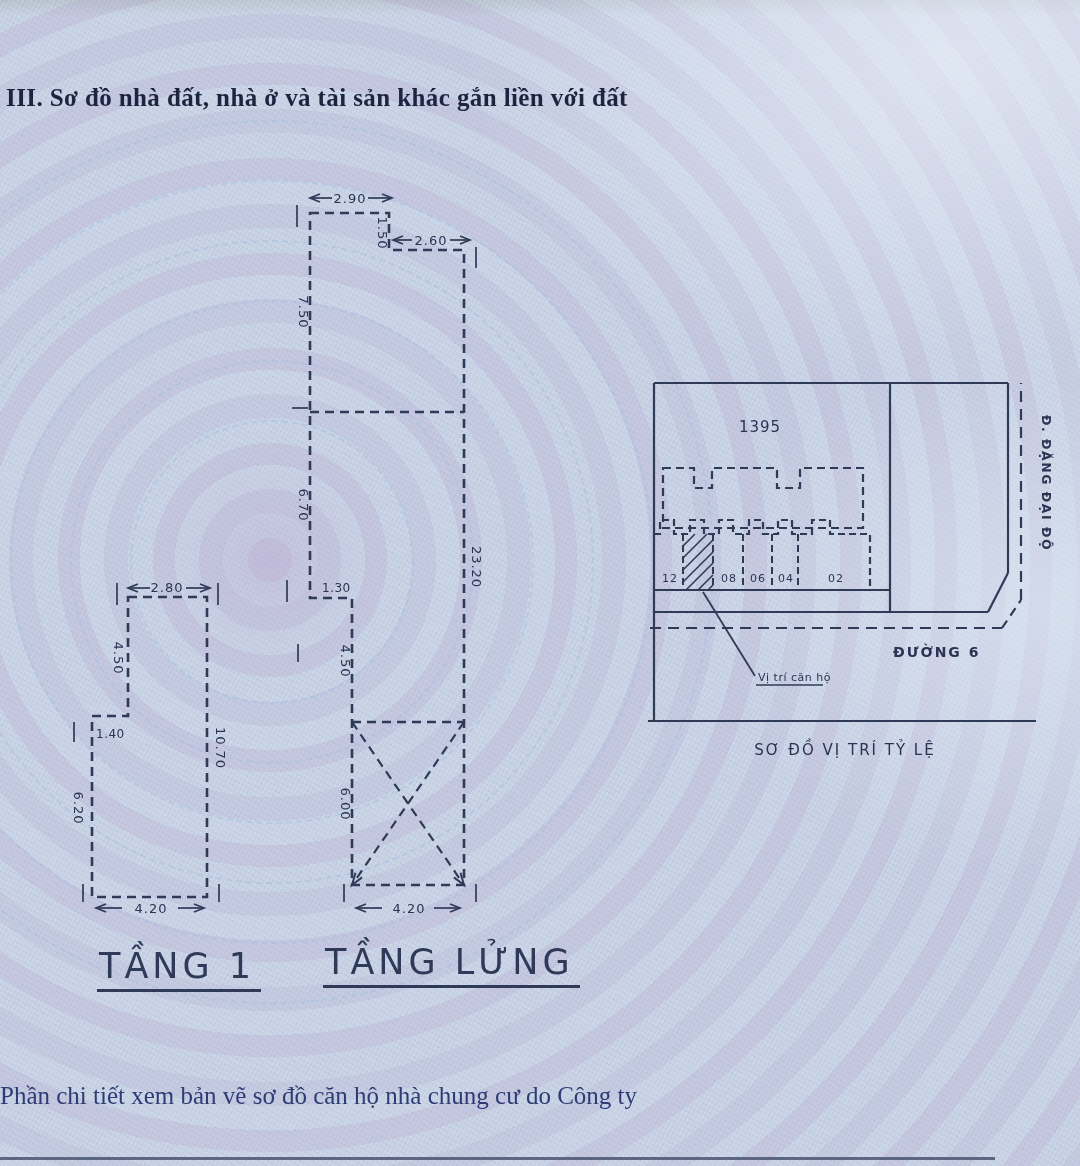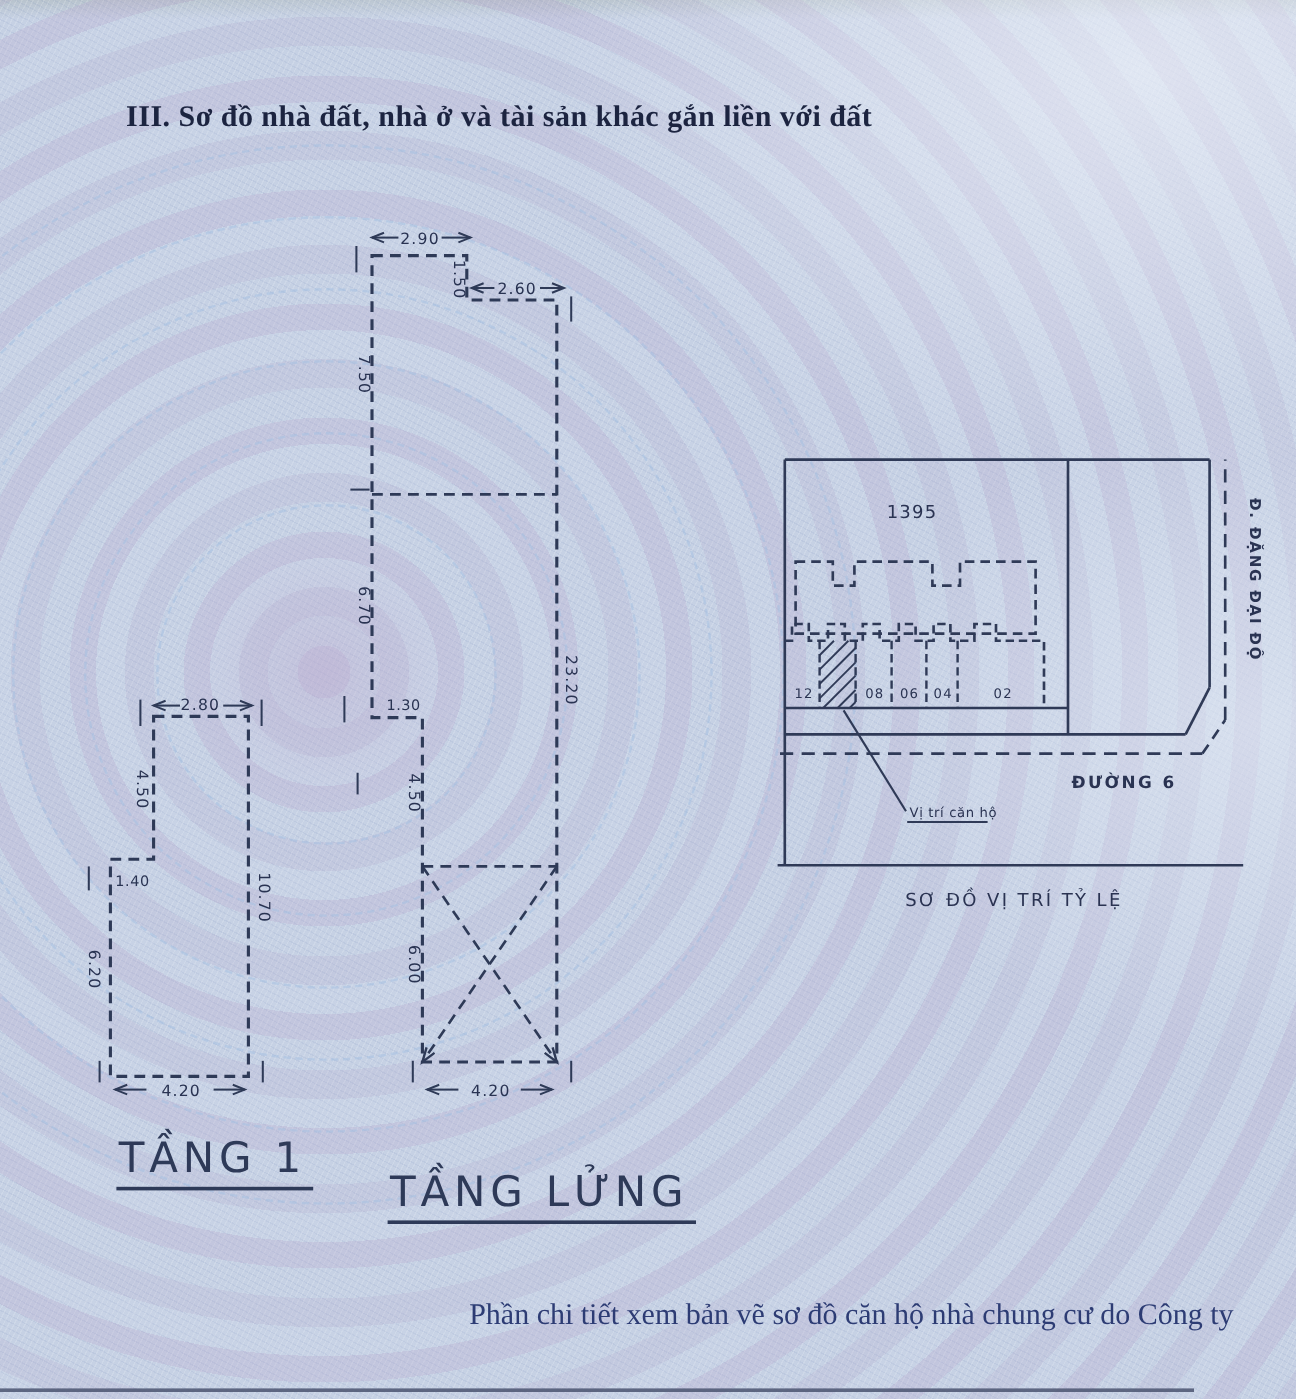--- a/index.html
+++ b/index.html
@@ -15,28 +15,28 @@
         rgba(183,165,204,.26) 0 22px, rgba(201,211,231,0) 22px 47px,
         rgba(176,160,199,.17) 47px 71px, rgba(213,221,239,.12) 71px 95px),
       repeating-linear-gradient(118deg, rgba(255,255,255,.15) 0 1px, rgba(0,0,0,0) 1px 4px),
       repeating-linear-gradient(28deg, rgba(108,130,180,.10) 0 1px, rgba(0,0,0,0) 1px 5px),
       linear-gradient(180deg, rgba(148,160,146,.28), rgba(148,160,146,0) 16px);
   }
   .ring{position:absolute;border:2px dashed rgba(164,192,226,.50);border-radius:50%;}
   .title{
     position:absolute;left:6px;top:84px;width:820px;
     font-family:"Liberation Serif","DejaVu Serif",serif;font-weight:bold;
-    font-size:25px;color:#1c2440;letter-spacing:.4px;text-align:center;
+    font-size:25px;color:#1c2440;letter-spacing:.4px;
   }
   .floor-label{
     position:absolute;font-size:35px;letter-spacing:4px;color:#2e3a58;
     border-bottom:3px solid #2e3a58;padding:0 6px 3px 2px;font-weight:500;
   }
   .footer{
-    position:absolute;left:0;top:1080px;width:1028px;text-align:right;
+    position:absolute;left:0;top:1080px;width:1028px;text-align:left;
     font-family:"Liberation Serif","DejaVu Serif",serif;
     font-size:25px;color:#2d3c74;line-height:1.25;
   }
   .bottom-rule{position:absolute;left:0;top:1157px;width:995px;height:3px;background:#4a5470;opacity:.85;}
   svg text{font-family:"DejaVu Sans",sans-serif;}
   .dim{font-size:13px;fill:#293352;letter-spacing:1px;}
   .dim-sm{font-size:12px;fill:#293352;letter-spacing:.5px;}
   .map-num{font-size:11px;fill:#2a3352;letter-spacing:1px;}
   .map-lot{font-size:15px;fill:#2a3352;letter-spacing:1px;}
   .map-street{font-size:14px;fill:#2a3352;font-weight:bold;letter-spacing:2px;}
@@ -193,20 +193,20 @@
       <text class="map-num" x="778" y="582" stroke="none" fill="#2a3352">04</text>
       <text class="map-num" x="828" y="582" stroke="none" fill="#2a3352">02</text>
       <text class="map-marker" x="758" y="681" stroke="none" fill="#2a3352">Vị trí căn hộ</text>
       <text class="map-street" x="893" y="657" stroke="none" fill="#2a3352">ĐƯỜNG 6</text>
       <text class="map-street-v" transform="translate(1042,415) rotate(90)" stroke="none" fill="#2a3352">Đ. ĐẶNG ĐẠI ĐỘ</text>
       <text class="map-caption" x="845" y="755" text-anchor="middle" stroke="none" fill="#2a3352">SƠ ĐỒ VỊ TRÍ TỶ LỆ</text>
     </g>
   </svg>
 
   <div class="floor-label" style="left:97px;top:946px;">TẦNG 1</div>
-  <div class="floor-label" style="left:323px;top:942px;margin-top:32px;">TẦNG LỬNG</div>
+  <div class="floor-label" style="left:323px;top:942px;">TẦNG LỬNG</div>
 
   <div class="footer">
     <div>Phần chi tiết xem bản vẽ sơ đồ căn hộ nhà chung cư do Công ty</div>
   </div>
 
   <div class="bottom-rule"></div>
 </div>
 
 </body></html>

